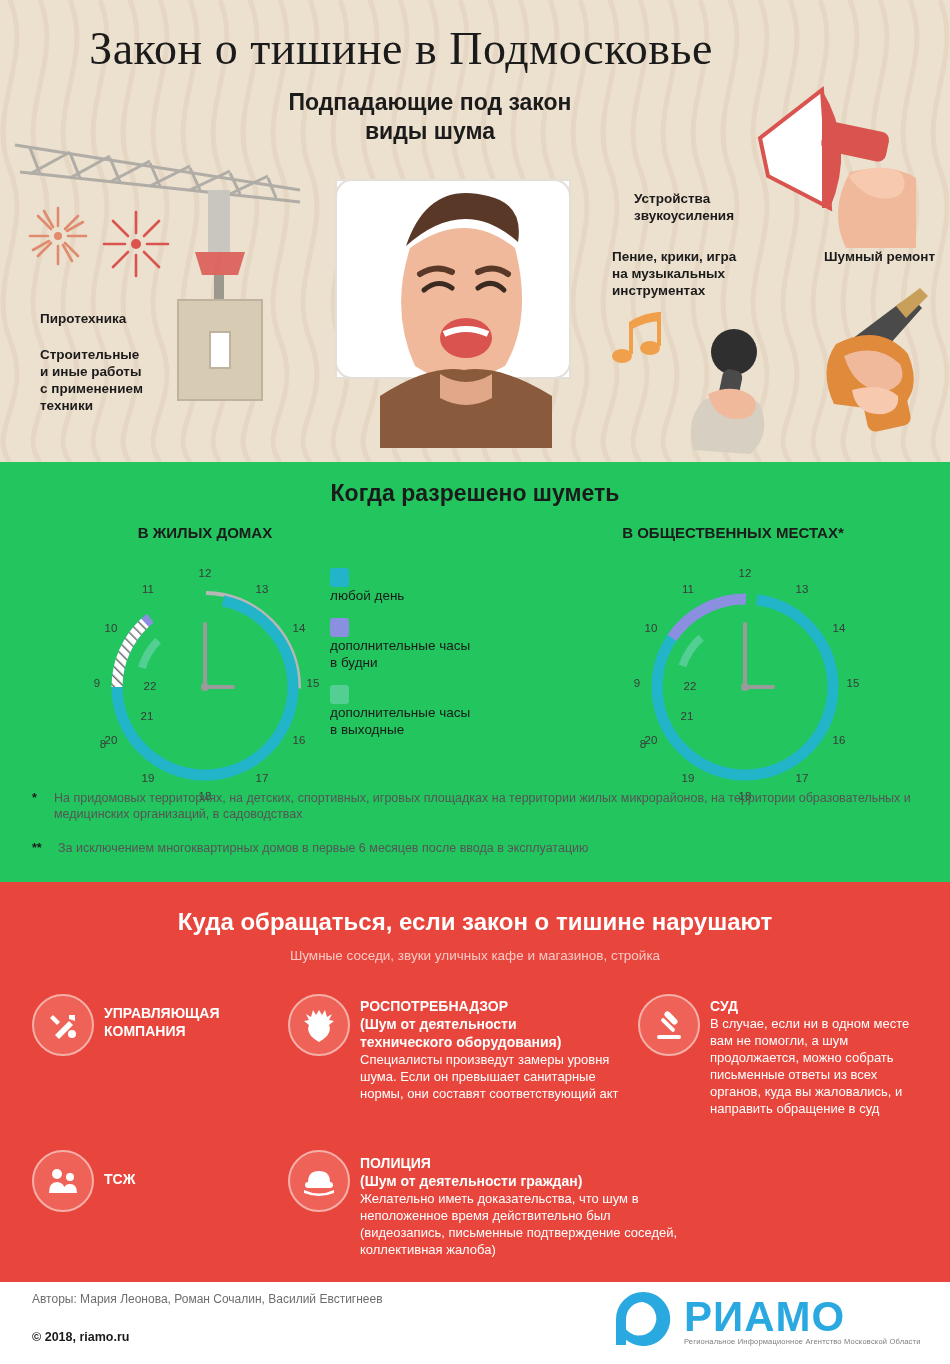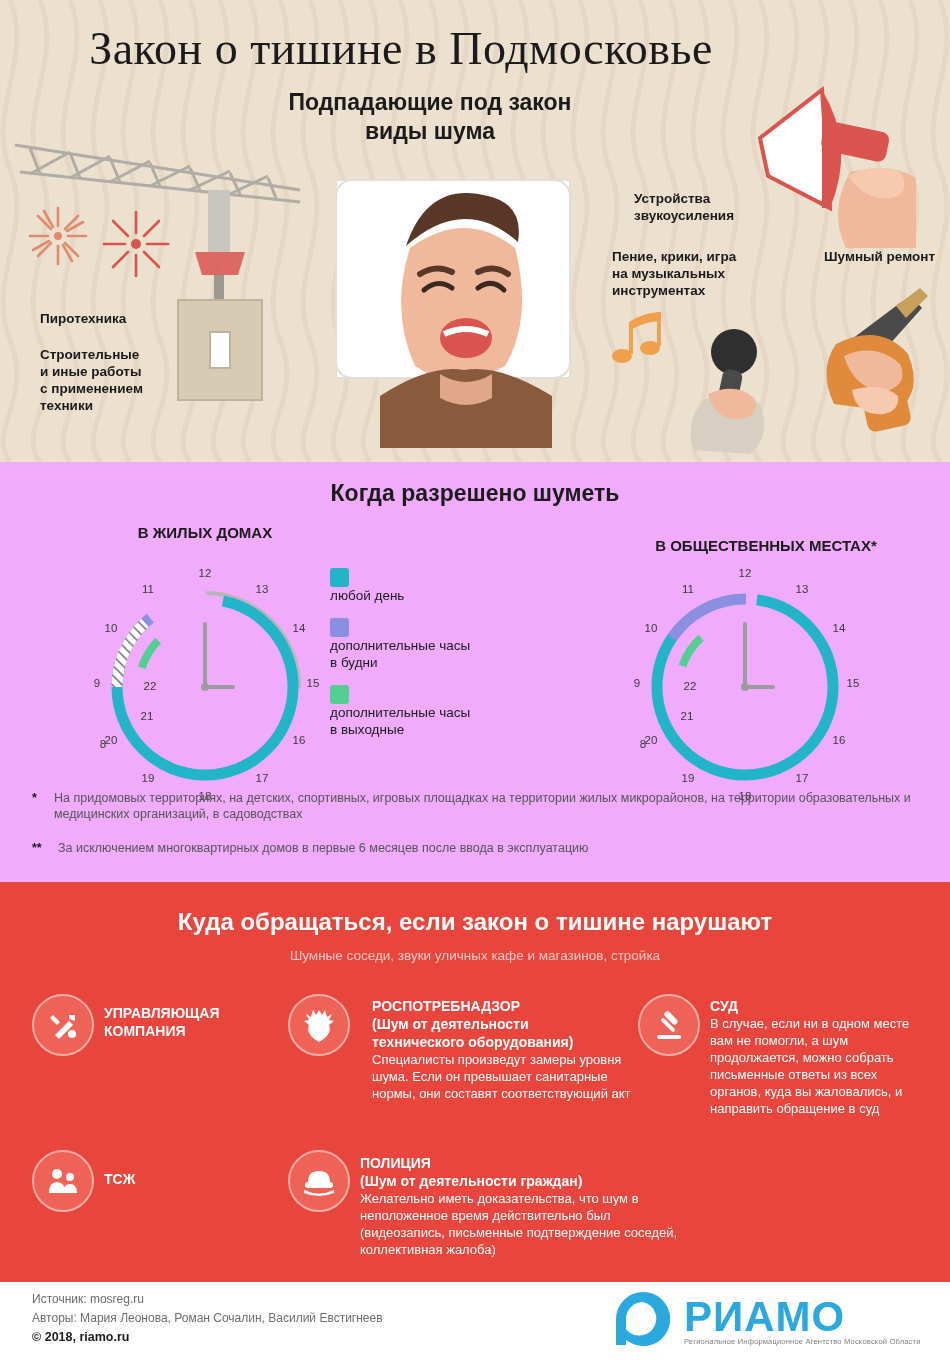--- a/index.html
+++ b/index.html
@@ -28,31 +28,31 @@
   }
   .lbl{position:absolute;font-size:13.5px;font-weight:bold;color:#1b1b1b;line-height:17px;}
   #lbl-pyro{left:40px;top:310px;}
   #lbl-build{left:40px;top:346px;}
   #lbl-amp{left:612px;top:190px;margin-left:22px;}
   #lbl-sing{left:612px;top:248px;}
   #lbl-repair{left:788px;top:248px;margin-left:36px;}
 
   
   .mid{
-    position:absolute;left:0;top:462px;width:950px;height:420px;background:#f0abfc;
+    position:absolute;left:0;top:462px;width:950px;height:420px;background:#22c55e;
   }
   .mid-title{
     position:absolute;left:0;top:18px;width:950px;text-align:center;
     font-size:23px;font-weight:bold;color:#1b1b1b;
   }
   .clock-head{
     position:absolute;font-size:15px;font-weight:bold;color:#1b1b1b;text-align:center;
   }
   #head-home{left:60px;top:62px;width:290px;}
-  #head-public{left:621px;top:62px;width:290px;margin-top:13px;}
+  #head-public{left:588px;top:62px;width:290px;}
 
   .clockwrap{position:absolute;width:250px;height:250px;}
   #clock-home{left:80px;top:100px;}
   #clock-public{left:620px;top:100px;}
 
   .legend{position:absolute;left:330px;top:106px;width:290px;}
   .legend .row{display:flex;align-items:flex-start;margin-bottom:14px;flex-direction:column;}
   .legend .sw{width:19px;height:19px;border-radius:3px;margin-right:10px;flex:0 0 auto;}
   .legend .txt{font-size:13.5px;color:#1b1b1b;line-height:17px;}
 
@@ -339,21 +339,21 @@
   </div>
   <div class="blk" style="left:104px;top:288px;width:150px;">
     <div class="h">ТСЖ</div>
   </div>
 
   <div class="circ" style="left:288px;top:112px;">
     <svg width="32" height="34" viewBox="0 0 32 34">
       <path d="M16 2 l3 5 l3 -5 l2 7 l5 -3 l-3 6 l5 1 l-5 4 q4 9 -10 17 q-14 -8 -10 -17 l-5 -4 l5 -1 l-3 -6 l5 3 l2 -7 l3 5 Z" fill="#ffffff"></path>
     </svg>
   </div>
-  <div class="blk" style="left:360px;top:115px;width:280px;margin-left:12px;">
+  <div class="blk" style="left:360px;top:115px;width:280px;">
     <div class="h">РОСПОТРЕБНАДЗОР</div>
     <div class="h">(Шум от деятельности<br>технического оборудования)</div>
     <div class="b">Специалисты произведут замеры уровня шума. Если он превышает санитарные нормы, они составят соответствующий акт</div>
   </div>
 
   <div class="circ" style="left:288px;top:268px;">
     <svg width="34" height="30" viewBox="0 0 34 30">
       <path d="M6 16 q0 -11 11 -11 q11 0 11 11 Z" fill="#ffffff"></path>
       <rect x="3" y="16" width="28" height="6" rx="3" fill="#ffffff"></rect>
       <path d="M2 24 q15 7 30 0 l0 3 q-15 6 -30 0 Z" fill="#ffffff"></path>
@@ -373,21 +373,20 @@
     </svg>
   </div>
   <div class="blk" style="left:710px;top:115px;width:220px;">
     <div class="h">СУД</div>
     <div class="b">В случае, если ни в одном месте вам не помогли, а шум продолжается, можно собрать письменные ответы из всех органов, куда вы жаловались, и направить обращение в суд</div>
   </div>
 </div>
 
 <div class="foot">
   <div class="src">
-    <div>Источник: mosreg.ru</div>
     <div>Авторы: Мария Леонова, Роман Сочалин, Василий Евстигнеев</div>
   </div>
   <div class="copy">© 2018, riamo.ru</div>
 
   <div class="riamo">
     <div style="display:flex;align-items:center;">
       <svg width="62" height="62" style="margin-right:10px;">
         <path d="M31 4 a27 27 0 1 1 -19 46 l0 -12 a17 17 0 1 0 19 -24 a17 17 0 0 0 -17 17 l0 26 l-10 0 l0 -26 a27 27 0 0 1 27 -27 Z" fill="#2aa9e0"></path>
       </svg>
       <div>

